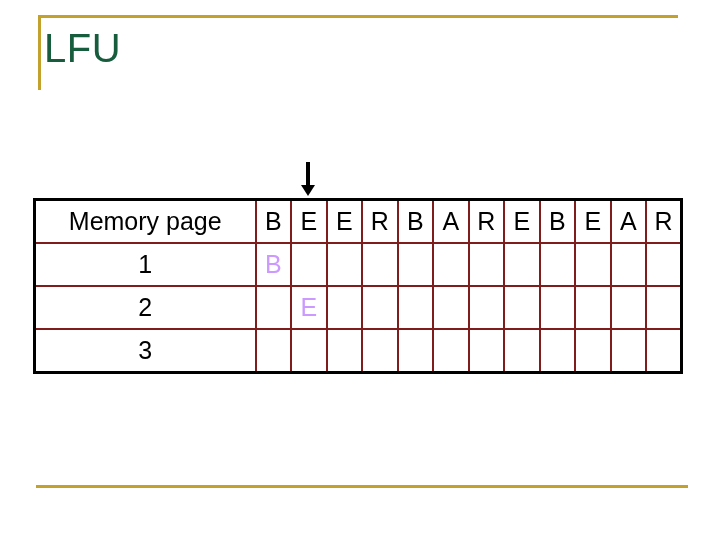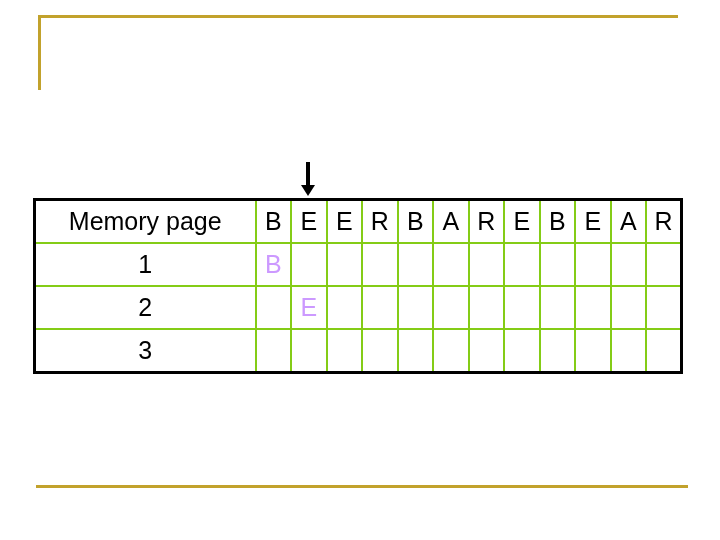--- a/index.html
+++ b/index.html
@@ -32,35 +32,36 @@
     position:absolute; left:0; top:23px; width:0; height:0;
     border-left:7px solid transparent; border-right:7px solid transparent;
     border-top:11px solid #000;
   }
   table.mem-table {
     position:absolute; left:33px; top:198px; width:650px;
     border-collapse:collapse; table-layout:fixed;
     border:3px solid #000;
   }
   .mem-table th, .mem-table td {
-    border:2px solid #84cc16; padding:0; height:41px;
+    border:2px solid #7f1d1d; padding:0; height:41px;
     text-align:center; vertical-align:middle;
     font-size:25px; font-weight:normal; color:#000;
     font-family:"Liberation Sans", sans-serif;
   }
   .mem-table col.label-col { width:221px; }
   .mem-table td.cell { color:var(--purple,#CC99FF); }
 </style>
 </head>
 <body>
 
 <div class="slide">
   <div class="top-rule"></div>
   <div class="left-rule"></div>
 
+  <h1 class="title">LFU</h1>
 
   <div class="arrow" style="left: 300.625px;">
     <div class="arrow-shaft"></div>
     <div class="arrow-head"></div>
   </div>
 
   <table class="mem-table">
     <colgroup>
       <col class="label-col">
     </colgroup>

